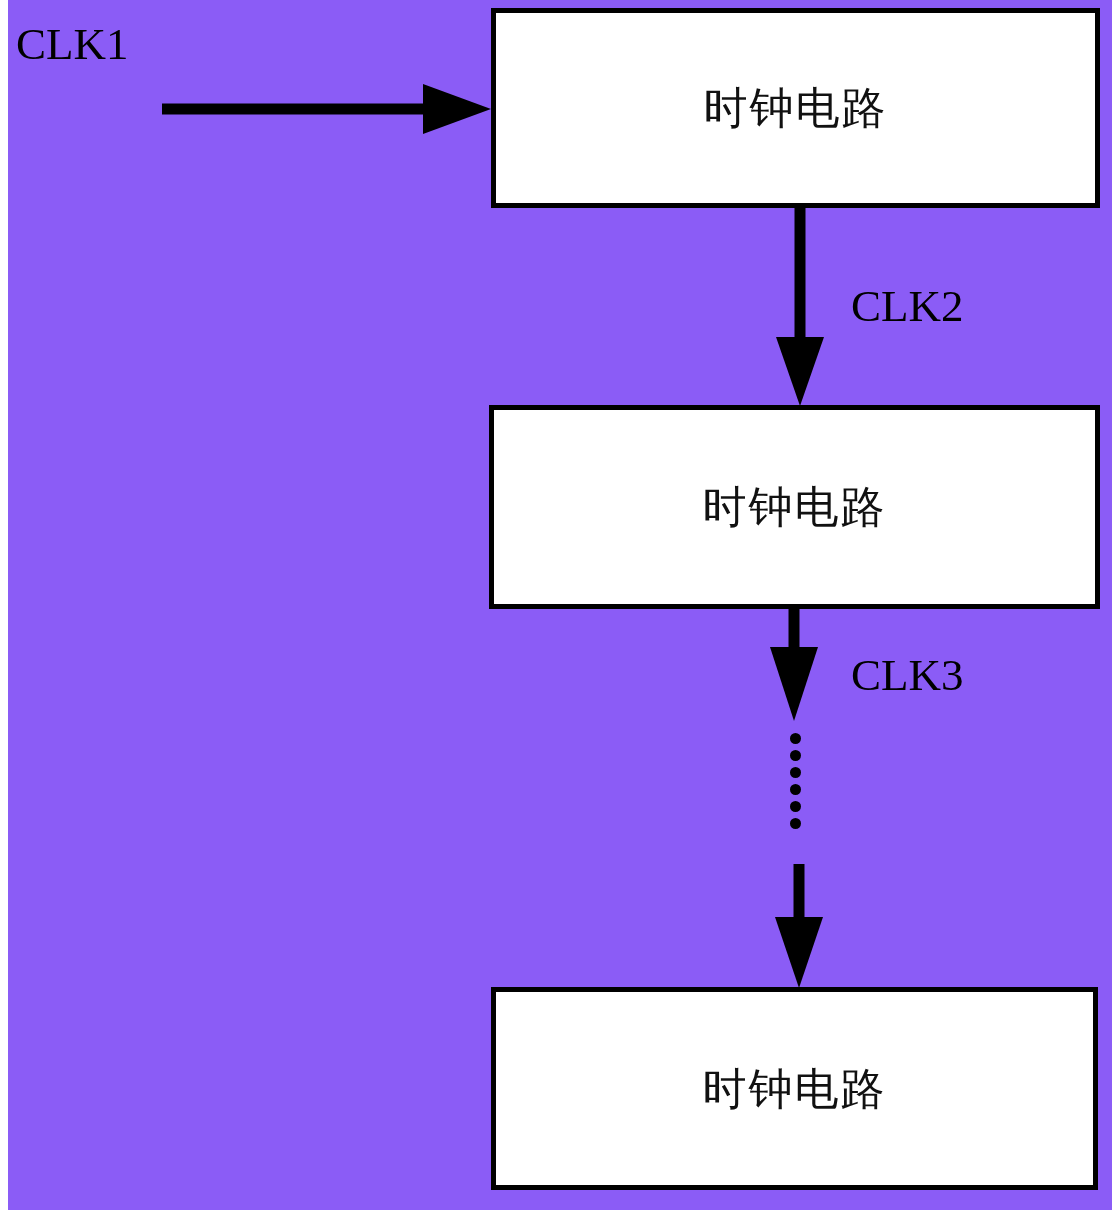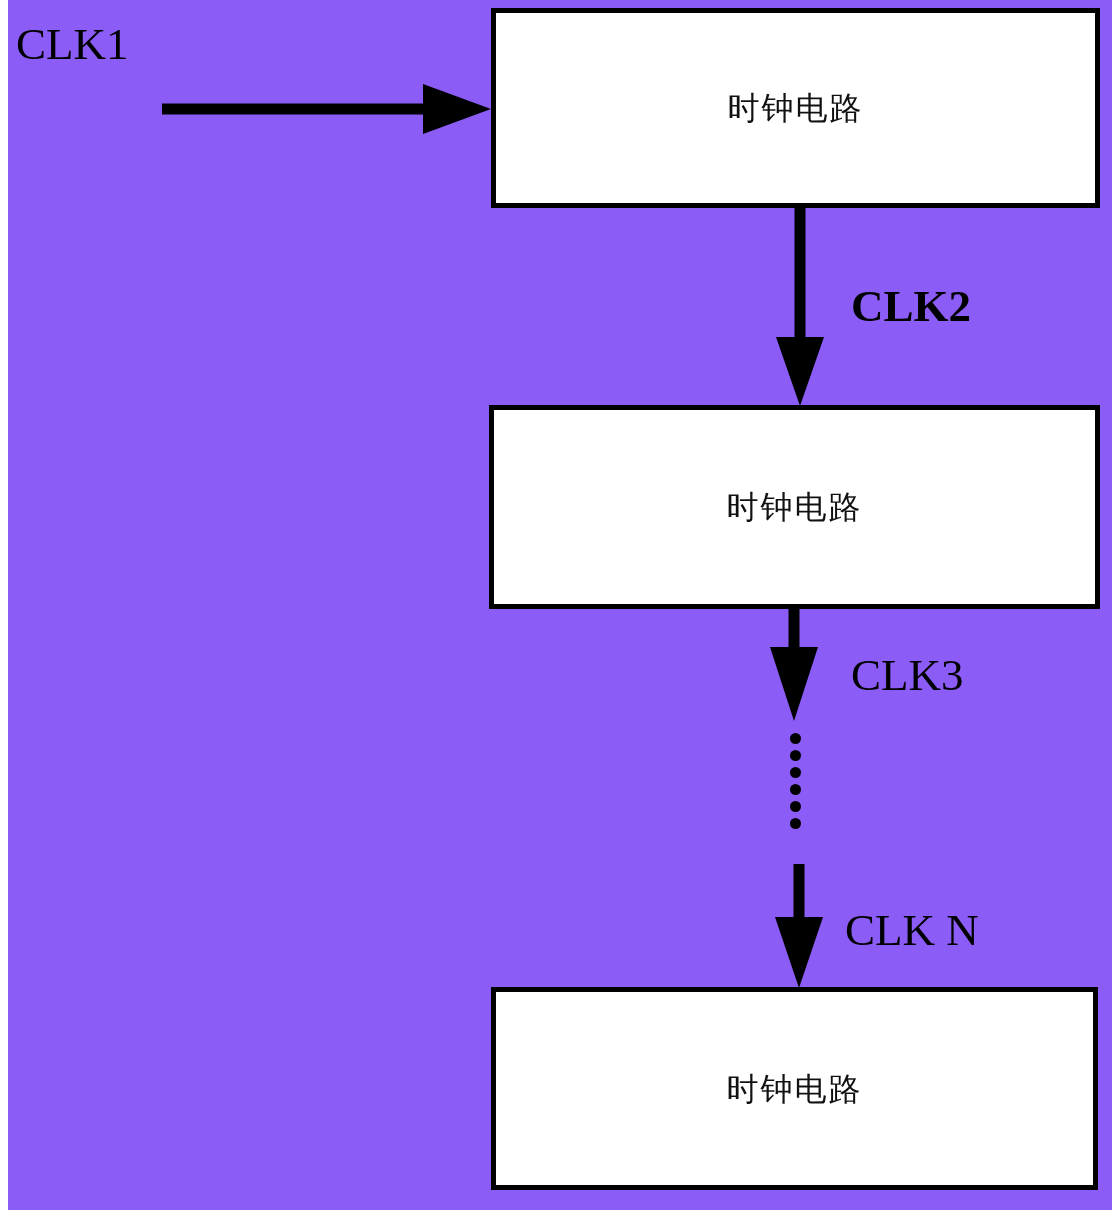--- a/index.html
+++ b/index.html
@@ -22,21 +22,21 @@
     position: absolute;
     box-sizing: border-box;
     border: 5px solid #000000;
     background: #ffffff;
     display: flex;
     align-items: center;
     justify-content: center;
   }
   .box-label {
     font-family: "DejaVu Serif", "Liberation Serif", serif;
-    font-size: 32px;
+    font-size: 44px;
     line-height: 1;
     color: #111111;
     letter-spacing: 2px;
     white-space: nowrap;
   }
   .sig-label {
     position: absolute;
     font-family: "Liberation Serif", "DejaVu Serif", serif;
     font-size: 45px;
     line-height: 1;
@@ -74,21 +74,21 @@
   </svg>
 
   <div class="box" style="left:483px; top:8px; width:609px; height:200px;">
     <span class="box-label">时钟电路</span>
   </div>
 
   <svg class="arrow-svg" style="left:766px; top:204px;" width="54" height="204" viewBox="0 0 54 204">
     <line x1="26" y1="2" x2="26" y2="140" stroke="#000000" stroke-width="11"></line>
     <polygon points="2,133 50,133 26,202" fill="#000000"></polygon>
   </svg>
-  <div class="sig-label" style="left:843px; top:284px;font-weight:bold;">CLK2</div>
+  <div class="sig-label" style="left:843px; top:284px;">CLK2</div>
 
   <div class="box" style="left:481px; top:405px; width:611px; height:204px;">
     <span class="box-label">时钟电路</span>
   </div>
 
   <svg class="arrow-svg" style="left:760px; top:605px;" width="54" height="118" viewBox="0 0 54 118">
     <line x1="26" y1="2" x2="26" y2="48" stroke="#000000" stroke-width="11"></line>
     <polygon points="2,42 50,42 26,116" fill="#000000"></polygon>
   </svg>
   <div class="sig-label" style="left:843px; top:653px;">CLK3</div>
@@ -99,19 +99,18 @@
     <span class="dot"></span>
     <span class="dot"></span>
     <span class="dot"></span>
     <span class="dot"></span>
   </div>
 
   <svg class="arrow-svg" style="left:762px; top:862px;" width="54" height="128" viewBox="0 0 54 128">
     <line x1="29" y1="2" x2="29" y2="62" stroke="#000000" stroke-width="11"></line>
     <polygon points="5,55 53,55 29,126" fill="#000000"></polygon>
   </svg>
-  <div class="sig-label" style="left:837px; top:908px;">CLK N</div>
 
   <div class="box" style="left:483px; top:987px; width:607px; height:203px;">
     <span class="box-label">时钟电路</span>
   </div>
 
 </div>
 
 </body></html>

